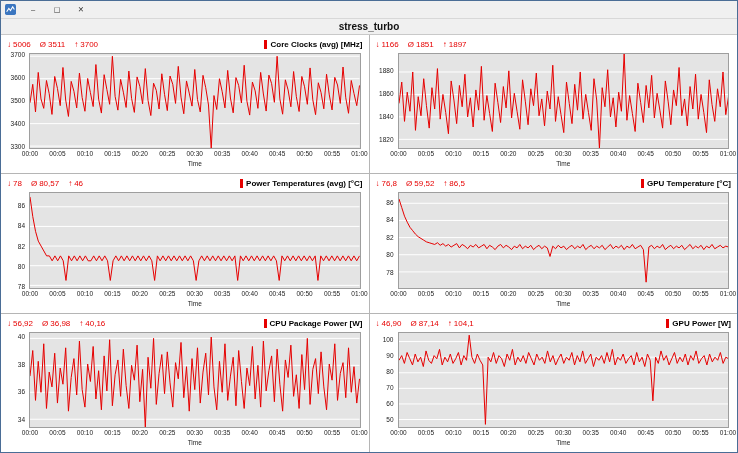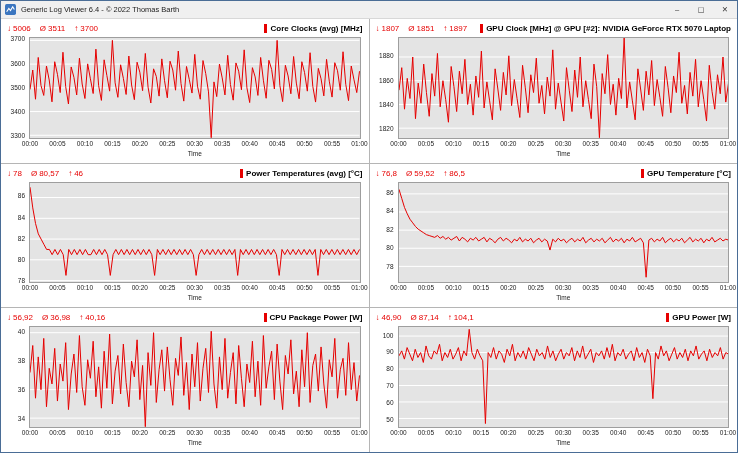--- a/index.html
+++ b/index.html
@@ -43,26 +43,28 @@
 
 <div class="window">
 
   <div class="titlebar">
     <span class="app-icon">
       <svg viewBox="0 0 10 10">
           <rect width="10" height="10" rx="1.5" fill="#3b76c0"></rect>
           <polyline points="1.5,7 3.5,4 5,6 7,2.5 8.5,5" stroke="#ffffff" stroke-width="1" fill="none"></polyline>
         </svg>
     </span>
-    <span class="tb-title">Generic Log Viewer 6.4  -  © 2022 Thomas Barth</span>
     <span class="tb-btn">–</span>
     <span class="tb-btn">▢</span>
     <span class="tb-btn">✕</span>
   </div>
 
+  <div class="doc-header">
+    <span class="doc-title">stress_turbo</span>
+  </div>
 
   <div class="grid">
 
     <div class="panel">
       <div class="panel-head">
         <span class="stats">
           <span class="stat">
               <span>↓</span>
               <span>5006</span>
             </span>
@@ -115,35 +117,31 @@
           <div class="xtick" style="left: 100%;">01:00</div>
         </div>
       <div class="time-label">Time</div>
     </div>
 
     <div class="panel">
       <div class="panel-head">
         <span class="stats">
           <span class="stat">
               <span>↓</span>
-              <span>1807</span>
+              <span>1166</span>
             </span>
           <span class="stat">
               <span>Ø</span>
               <span>1851</span>
             </span>
           <span class="stat">
               <span>↑</span>
               <span>1897</span>
             </span>
         </span>
-        <span class="ptitle">
-            <span class="bar-icon"></span>
-            <span>GPU Clock [MHz] @ GPU [#2]: NVIDIA GeForce RTX 5070 Laptop</span>
-          </span>
       </div>
       <div class="chart-body">
         <div class="y-labels">
             <div class="ytick" style="top: 90.4762%;">1820</div>
             <div class="ytick" style="top: 66.6667%;">1840</div>
             <div class="ytick" style="top: 42.8571%;">1860</div>
             <div class="ytick" style="top: 19.0476%;">1880</div>
           </div>
         <div class="plot">
             <svg viewBox="0 0 1000 100" preserveAspectRatio="none">

